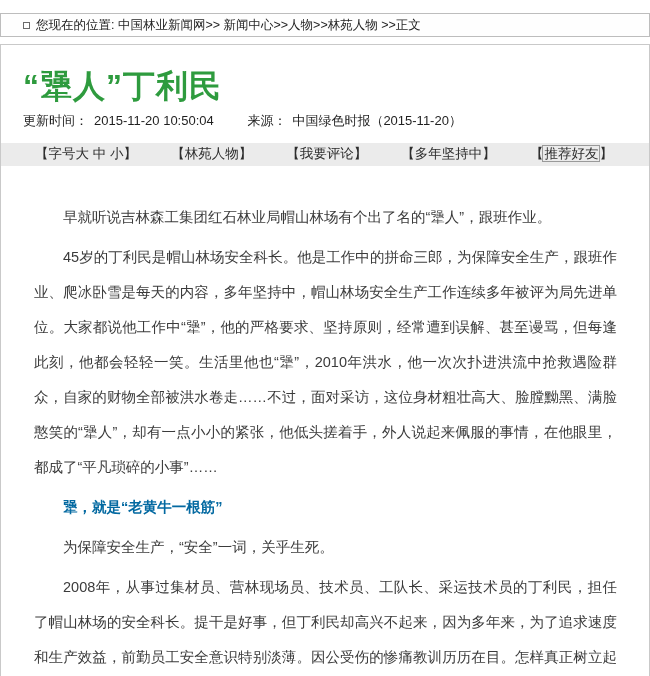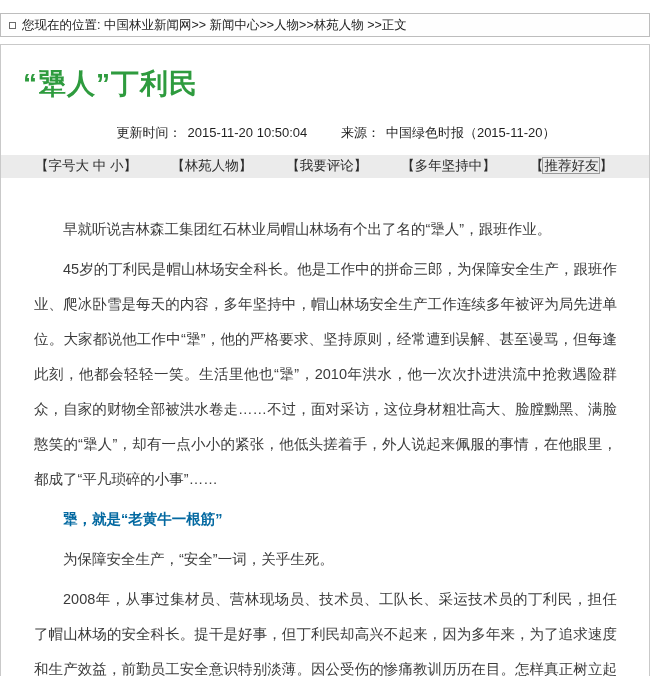--- a/index.html
+++ b/index.html
@@ -10,21 +10,21 @@
     color: var(--text, #3b3b3b);
   }
   .page { width: 650px; height: 676px; overflow: hidden; background: #fff; }
 
   
   .crumb-bar {
     margin-top: 13px;
     height: 24px; line-height: 22px;
     border: 1px solid #bdbdbd;
     background: #fefefe;
-    padding-left: 8px;
+    padding-left: 22px;
     font-size: 12.5px; color: #1e1e1e;
     white-space: nowrap;
     display: flex; align-items: center;
   }
   .bullet {
     display: inline-block; width: 7px; height: 7px;
     border: 1px solid #6b6b6b; background: #fff;
     margin-right: 6px; flex: 0 0 auto;
   }
   .crumb-text { cursor: pointer; }
@@ -32,30 +32,29 @@
   
   .content-box {
     margin-top: 7px;
     border: 1px solid #c9c9c9;
     background: #fff;
     height: 640px;
     overflow: hidden;
   }
   .title {
     padding: 20px 0 0 22px;
-    font-size: 28px; font-weight: bold;
+    font-size: 32px; font-weight: bold;
     color: var(--green, #2e9b3e);
     letter-spacing: 1px;
   }
   .meta {
-    margin-top: 21px;
+    margin-top: 3px;
     padding-left: 22px;
     font-size: 13px; color: #1f1f1f;
     white-space: nowrap;
-    text-align: center;
   }
   .meta .label { font-weight: normal; }
   .meta .src-label { margin-left: 30px; }
   .meta .val { margin-left: 6px; }
 
   .toolbar {
     margin-top: 13px;
     height: 23px;
     background: var(--toolbar-bg, #ebebeb);
     display: flex; align-items: center;

